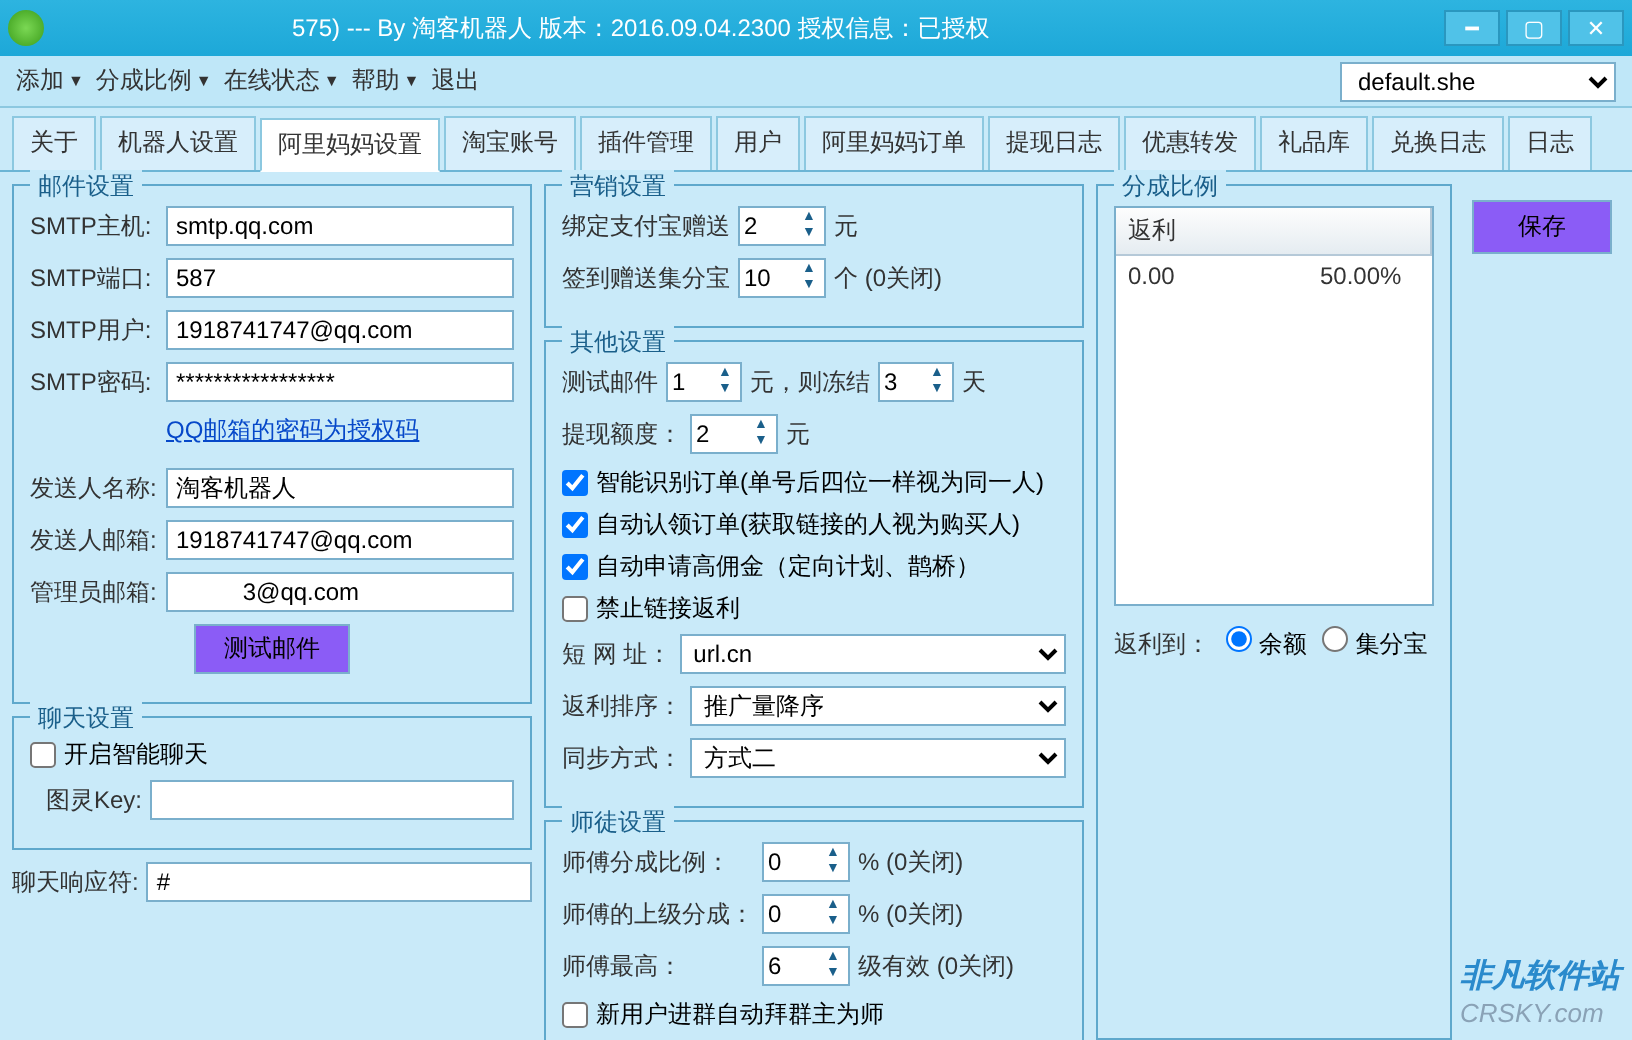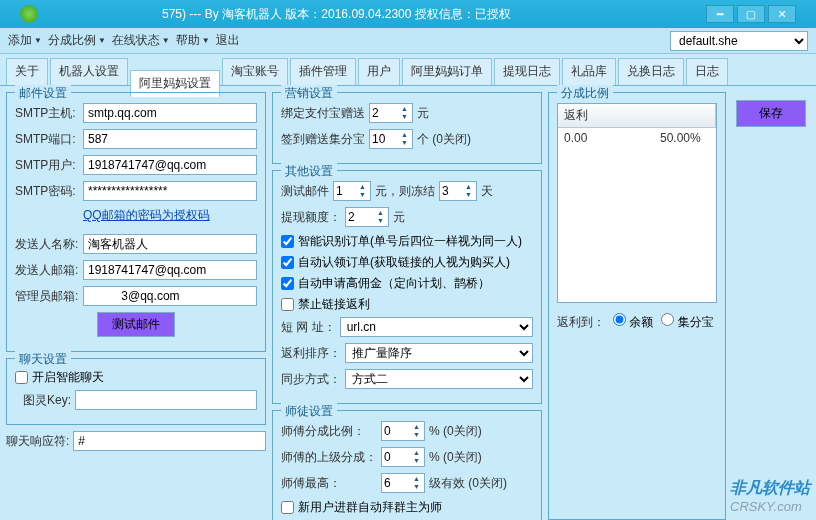--- a/index.html
+++ b/index.html
@@ -1,27 +1,27 @@
 <!DOCTYPE html>
 <html><head>
 <meta charset="utf-8">
 <style>
 * { box-sizing: border-box; margin: 0; padding: 0; font-family: "Microsoft YaHei", "SimSun", sans-serif; font-size: 12px; }
 body { background: #fff; width: 816px; height: 520px; overflow: hidden; }
-.titlebar { background: linear-gradient(#2db4e0, #1da8d8); height: 28px; display: flex; align-items: center; color: #fff; padding: 0 20px; }
+.titlebar { background: linear-gradient(#2db4e0, #1da8d8); height: 28px; display: flex; align-items: center; color: #fff; padding: 0 4px; }
 .title-icon { width: 18px; height: 18px; background: radial-gradient(circle, #7bd854, #3a9c1a); border-radius: 50%; margin-right: 4px; }
 .title-text { flex: 1; font-size: 12px; padding-left: 120px; }
 .win-btn { width: 28px; height: 18px; background: #50c2e8; margin-left: 3px; display: flex; align-items: center; justify-content: center; color: #fff; border: 1px solid #2a97bf; font-size: 11px; cursor: pointer; }
 .menubar { background: #bfe7f8; height: 26px; display: flex; align-items: center; padding: 0 8px; gap: 6px; border-bottom: 1px solid #8cc8e0; }
 .menu-item { display: flex; align-items: center; cursor: pointer; color: #333; gap: 2px; }
 .menu-item .dd { font-size: 8px; }
 .profile-select { margin-left: auto; width: 138px; height: 20px; background: #fff; border: 1px solid #7aafcc; padding: 0 4px; }
 .tabs { display: flex; background: #c9eaf9; padding: 4px 6px 0; gap: 0; border-bottom: 1px solid #6cb5d5; }
 .tab { padding: 4px 8px; background: #d7eefb; border: 1px solid #8cc8e0; border-bottom: none; cursor: pointer; color: #333; margin-right: 2px; }
-.tab.active { background: #fff; border-bottom: 1px solid #fff; position: relative; top: 12px; text-align: right; }
+.tab.active { background: #fff; border-bottom: 1px solid #fff; position: relative; top: 1px; text-align: right; }
 .content { background: #c9eaf9; padding: 6px; display: flex; gap: 6px; height: 440px; }
 .col-left { width: 260px; display: flex; flex-direction: column; gap: 6px; }
 .col-mid { width: 270px; display: flex; flex-direction: column; gap: 6px; }
 .col-right { flex: 1; display: flex; flex-direction: row; gap: 6px; }
 .group { border: 1px solid #5ea8cc; padding: 10px 8px 8px; position: relative; }
 .group-title { position: absolute; top: -8px; left: 8px; background: #c9eaf9; padding: 0 4px; color: #1a5f8a; }
 .row { display: flex; align-items: center; gap: 4px; margin-bottom: 6px; }
 .lbl { color: #333; white-space: nowrap; }
 .txt { flex: 1; height: 20px; border: 1px solid #7aafcc; background: #fff; padding: 0 4px; font-size: 12px; }
 .link { color: #0648c9; text-decoration: underline; cursor: pointer; }
@@ -77,20 +77,21 @@
 
 <div class="tabs">
   <div class="tab">关于</div>
   <div class="tab">机器人设置</div>
   <div class="tab active">阿里妈妈设置</div>
   <div class="tab">淘宝账号</div>
   <div class="tab">插件管理</div>
   <div class="tab">用户</div>
   <div class="tab">阿里妈妈订单</div>
   <div class="tab">提现日志</div>
+  <div class="tab">优惠转发</div>
   <div class="tab">礼品库</div>
   <div class="tab">兑换日志</div>
   <div class="tab">日志</div>
 </div>
 
 <div class="content">
 
   <div class="col-left">
     <div class="group">
       <div class="group-title">邮件设置</div>

